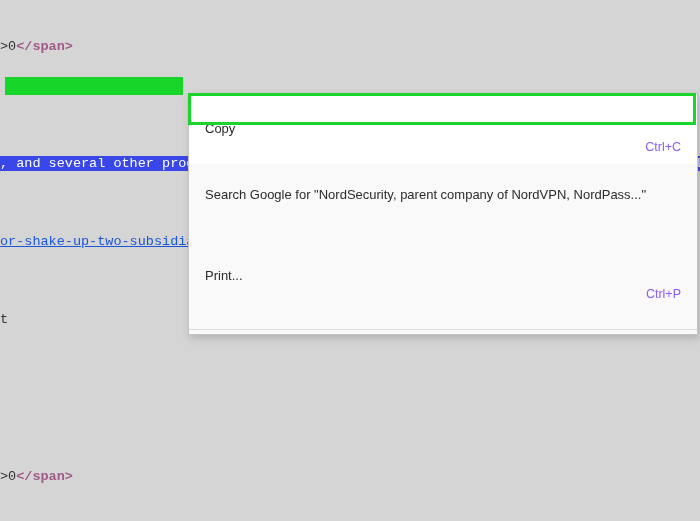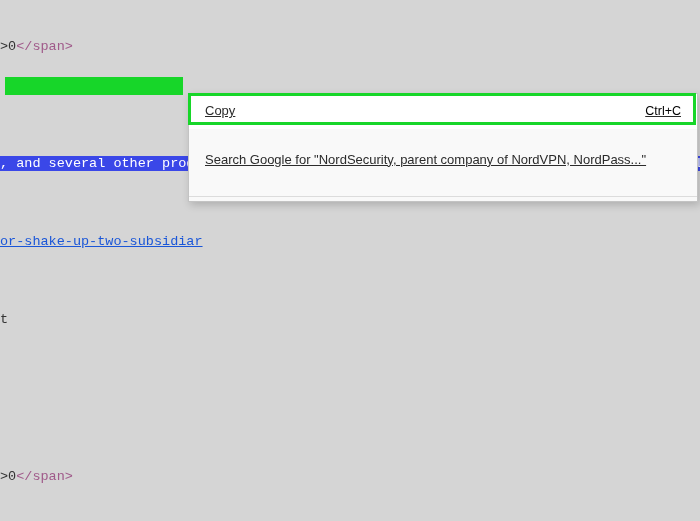--- a/index.html
+++ b/index.html
@@ -17,21 +17,21 @@
   .code-area {
     position: absolute;
     top: 0;
     left: 0;
     right: 0;
     padding-top: 17px;
   }
   .line { white-space: pre; }
   .txt { color: #333; }
   .link { color: #1a56d8; text-decoration: underline; }
-  .endtag { color: #a05a8a; }
+  .endtag { color: #a05a8a; font-weight: bold; }
   .sel {
     background: #3a47e8;
     color: #fff;
   }
   .hl1 {
     position: absolute;
     top: 77px; left: 5px;
     width: 178px; height: 18px;
     border: 2px solid #17d629;
     background: #17d629;
@@ -57,29 +57,28 @@
     font-size: 13px;
     color: #2b2b2b;
     white-space: normal;
   }
   .menu-item {
     display: flex;
     justify-content: space-between;
     align-items: center;
     padding: 22px 16px;
     cursor: default;
-    text-decoration: underline;
   }
   .menu-item.first { background: #fff; padding-top:8px; padding-bottom:8px; }
   .menu-sep {
     height: 1px;
     background: #dcdcdc;
     margin: 4px 0;
   }
-  .shortcut { color: #000000; font-size: 12.5px; }
+  .shortcut { color: #8b5cf6; font-size: 12.5px; margin-top: 36px; }
 </style>
 </head>
 <body>
 
 
 
 <div class="code-area">
 <div class="line"><span class="txt">&gt;0</span><span class="endtag">&lt;/span&gt;</span></div>
 <div class="line"> </div>
 <div class="line"> </div>
@@ -112,19 +111,23 @@
 <div class="hl1"></div>
 
 <div class="context-menu">
   <div class="menu-item first">
     <span>Copy</span>
     <span class="shortcut">Ctrl+C</span>
   </div>
   <div class="menu-item">
     <span>Search Google for "NordSecurity, parent company of NordVPN, NordPass..."</span>
   </div>
+  <div class="menu-item">
+    <span>Print...</span>
+    <span class="shortcut">Ctrl+P</span>
+  </div>
   <div class="menu-sep"></div>
 </div>
 
 <div class="hl2"></div>
 
 
 
 
 </body></html>

